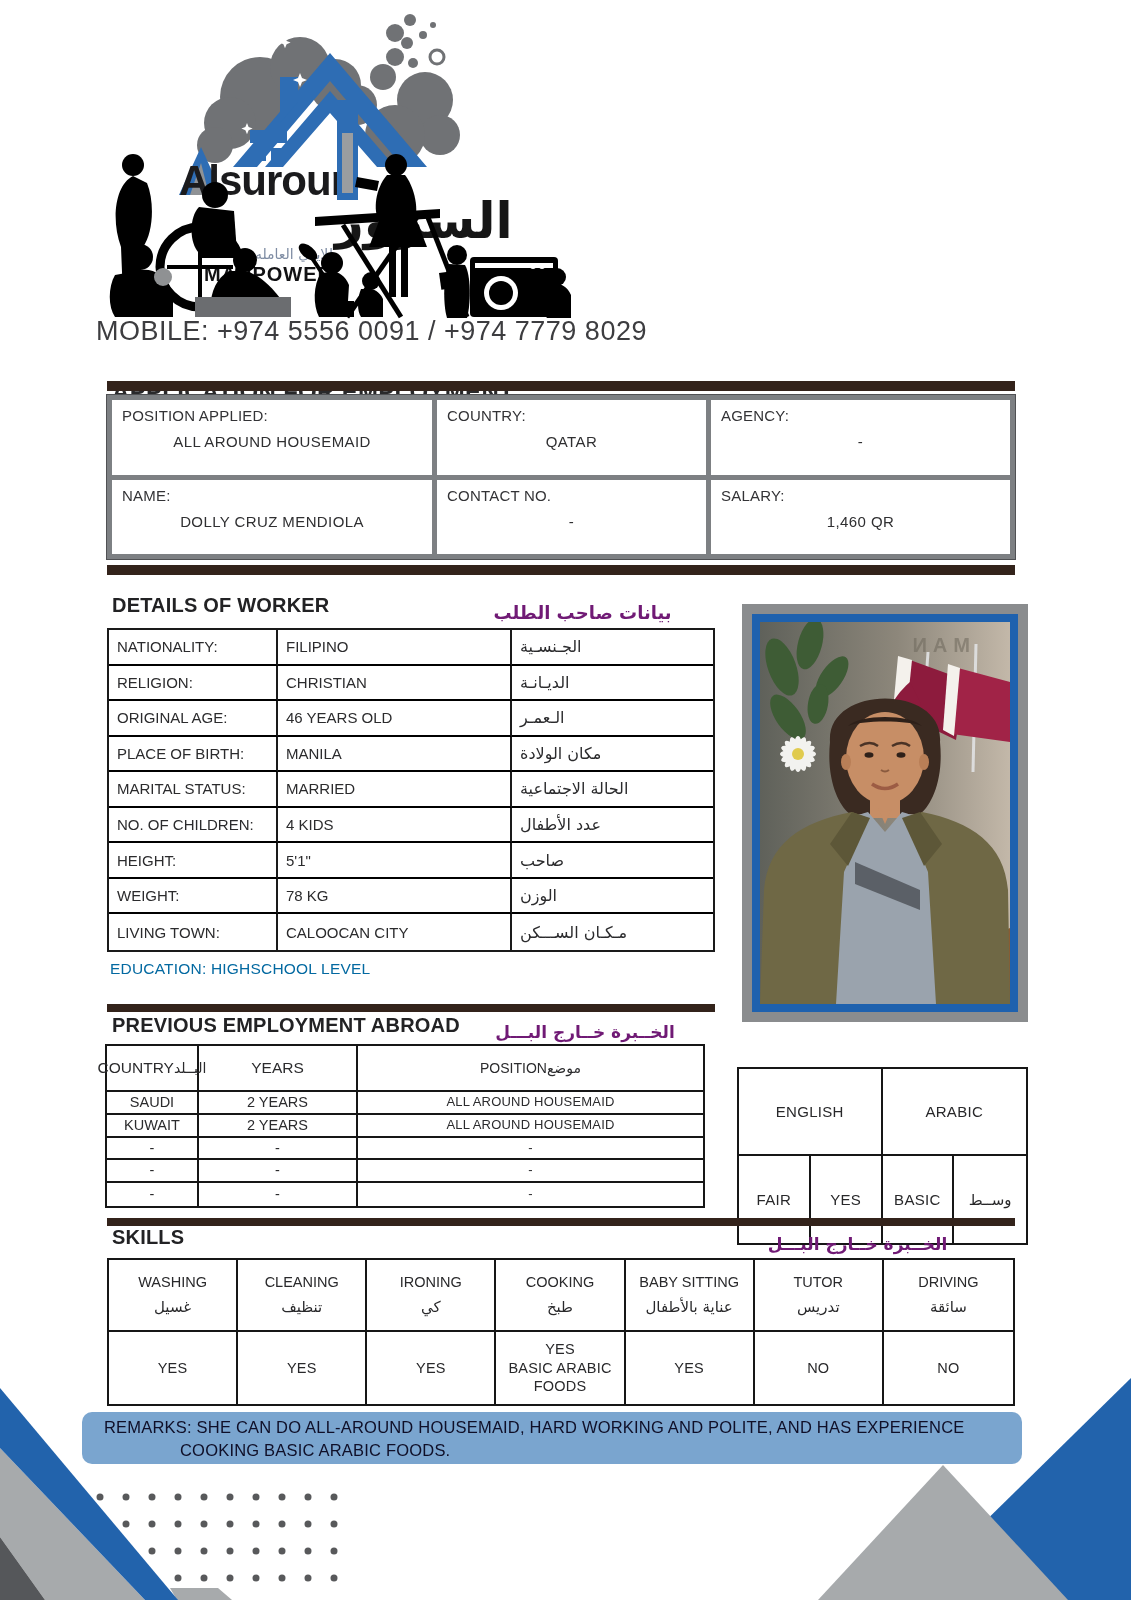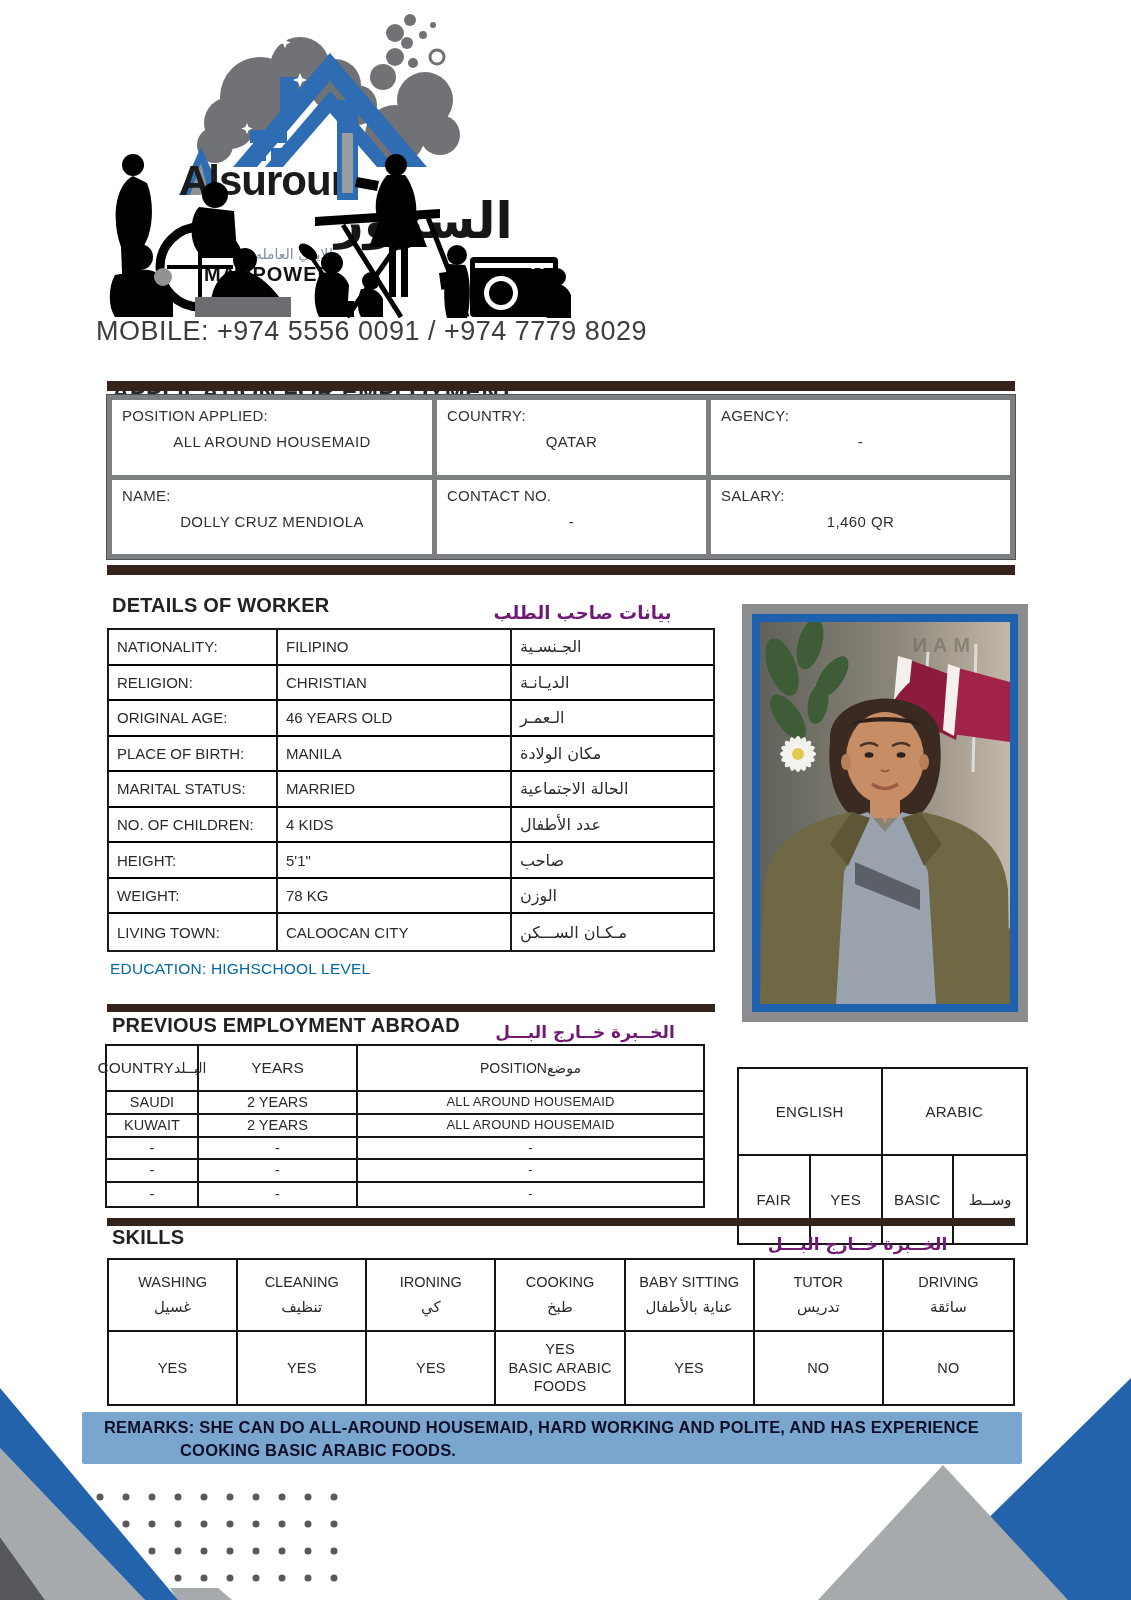--- a/index.html
+++ b/index.html
@@ -80,22 +80,22 @@
   }
   .s-cell { border-right:2px solid #161616; border-bottom:2px solid #161616; display:flex; flex-direction:column; align-items:center; justify-content:center; gap:8px; text-align:center; color:#29292b; padding:2px; }
   .s-cell.lastcol { border-right:none; }
   .s-cell.lastrow { border-bottom:none; }
   .s-en { font-size:14.5px; }
   .s-ar { font-size:15px; }
   .s-val { font-size:14.5px; white-space:pre-line; line-height:1.3; letter-spacing:.2px; }
 
   
   .remarks {
-    left:82px; top:1412px; width:940px; height:52px; background:#7aa5cf; border-radius:2px;
-    font-weight:bold; font-size:16.5px; color:#0f0f28; line-height:23px;
+    left:82px; top:1412px; width:940px; height:52px; background:#7aa5cf; border-radius:10px;
+    font-weight:normal; font-size:16.5px; color:#0f0f28; line-height:23px;
     padding:4px 22px 0 98px; text-indent:-76px; letter-spacing:.2px;
   }
 
   
   .deco { position:absolute; left:0; top:0; width:1131px; height:1600px; pointer-events:none; }
   .logo-svg { left:95px; top:5px; width:480px; height:315px; }
 </style>
 </head>
 <body>
 

